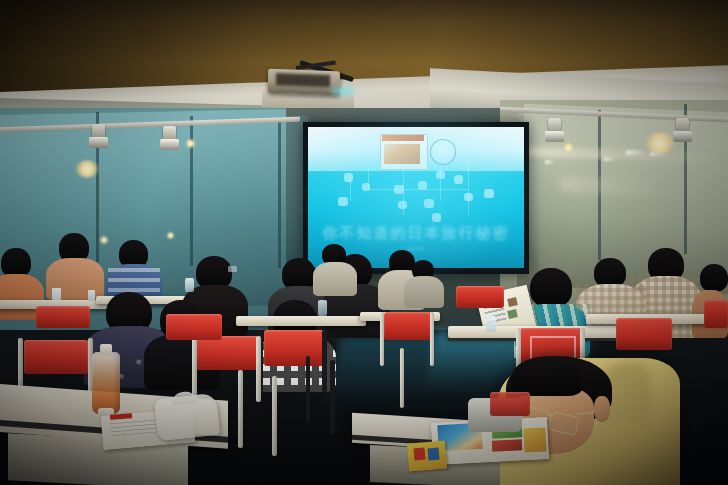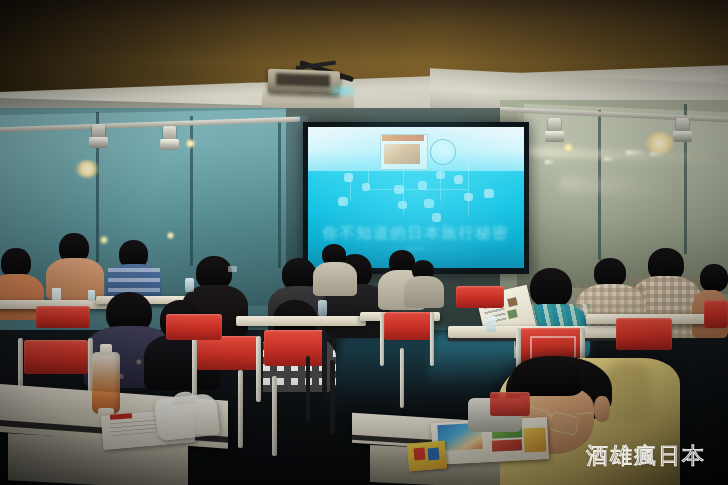--- a/index.html
+++ b/index.html
@@ -509,15 +509,14 @@
   <div class="abs chairframe" style="left:238px;top:370px;width:5px;height:78px;"></div>
   <div class="abs chairframe" style="left:272px;top:376px;width:5px;height:80px;"></div>
   <div class="abs chairframe-dark" style="left:330px;top:360px;width:5px;height:74px;"></div>
   <div class="abs chairframe-dark" style="left:306px;top:356px;width:4px;height:66px;"></div>
   <div class="abs chairframe" style="left:400px;top:348px;width:4px;height:60px;"></div>
 
   <div class="abs" id="warmgrade"></div>
   <div class="abs" id="vignette"></div>
   <div class="abs" id="softblur"></div>
 
-  <div class="abs" id="watermark">酒雄瘋日本</div>
 
 </div>
 
 </body></html>

